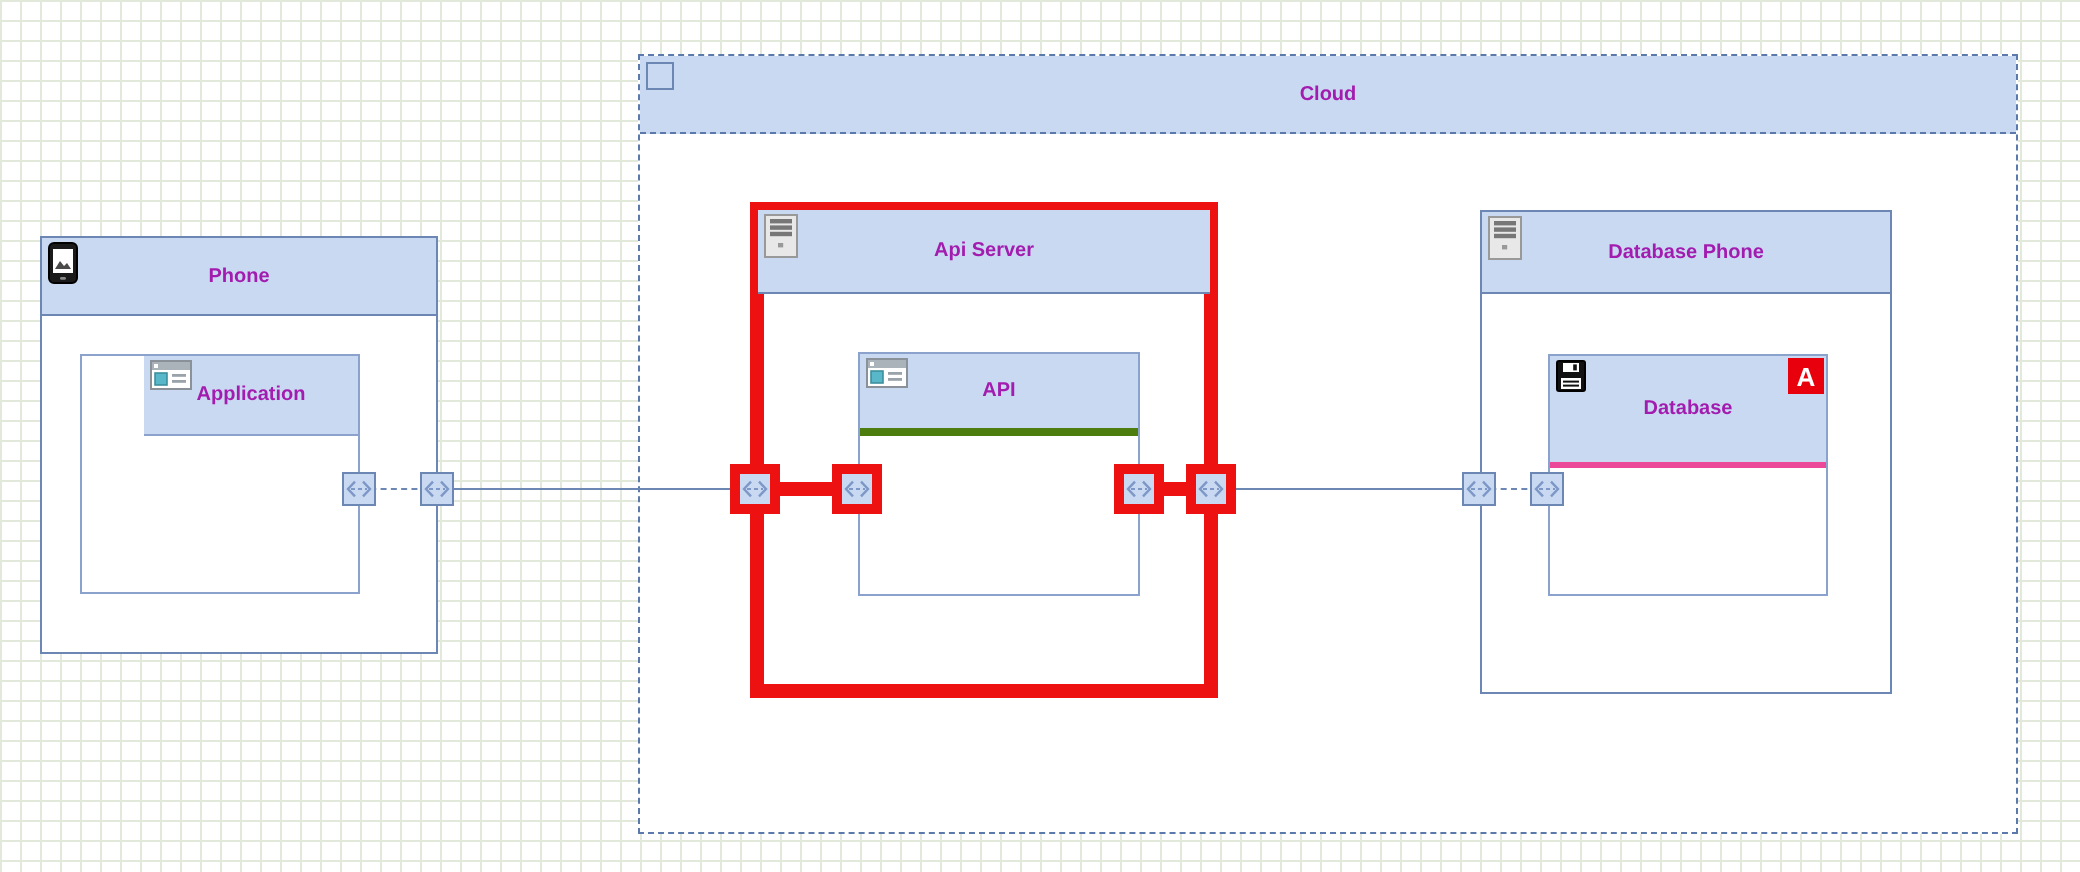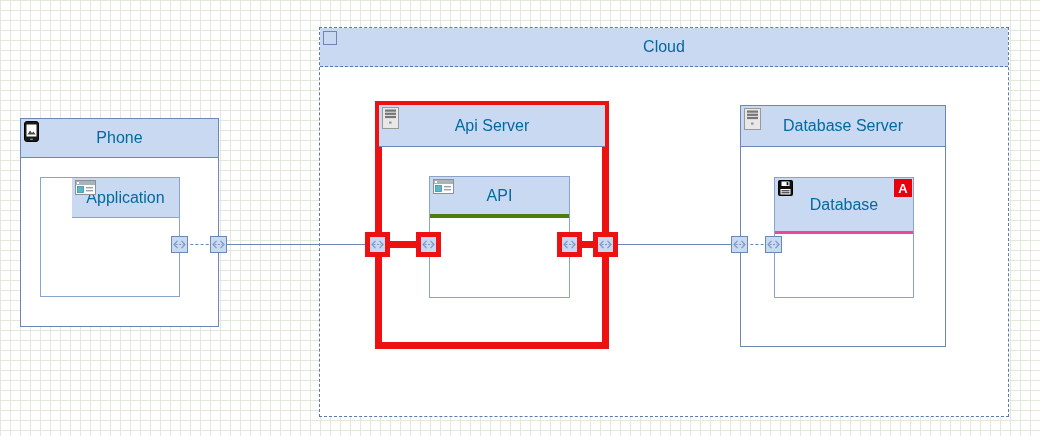--- a/index.html
+++ b/index.html
@@ -14,21 +14,21 @@
   }
   .abs{position:absolute;box-sizing:border-box;}
   
   .node{background:#ffffff;border:1px solid #6d87b5;z-index:2;}
   .node-header{
     position:relative;box-sizing:border-box;width:100%;
     background:#c9d9f2;border-bottom:1px solid #6d87b5;
     display:flex;align-items:center;justify-content:center;
   }
   .node-label{
-    font-size:16px;font-weight:normal;color:#0369a1;white-space:nowrap;
+    font-size:10px;font-weight:bold;color:#a21caf;white-space:nowrap;
   }
   .cloud{background:#ffffff;border:1px dashed #5b79ab;z-index:1;}
   .cloud .node-header{border-bottom:1px dashed #5b79ab;}
   .component{background:#ffffff;border:1px solid #8aa2cc;z-index:3;}
   .selected-node{outline:7px solid #ee1111;outline-offset:-4px;}
   .corner-icon{position:absolute;left:3px;top:2px;}
   .stereotype-box{position:absolute;left:3px;top:3px;width:14px;height:14px;
     border:1px solid #6d87b5;box-sizing:border-box;}
   
   .port{
@@ -124,21 +124,21 @@
     <div class="node-header" style="height:41px;">
       <span class="corner-icon">
         <svg width="17" height="22" viewBox="0 0 17 22">
           <rect x="0.5" y="0.5" width="16" height="21" fill="#e8e8e8" stroke="#999"></rect>
           <rect x="3" y="2.5" width="11" height="2.2" fill="#777"></rect>
           <rect x="3" y="5.7" width="11" height="2.2" fill="#777"></rect>
           <rect x="3" y="8.9" width="11" height="2.2" fill="#777"></rect>
           <rect x="7" y="14.5" width="2.6" height="2.2" fill="#999"></rect>
         </svg>
       </span>
-      <span class="node-label">Database Server</span>
+      <span class="node-label">Database Phone</span>
     </div>
   </div>
 
   <div class="abs component" style="left:774px;top:177px;width:140px;height:121px;">
     <div class="node-header" style="height:56px;border-bottom:3px solid #ec4899;">
       <span class="corner-icon">
         <svg width="15" height="16" viewBox="0 0 15 16">
           <rect x="0.5" y="0.5" width="14" height="15" rx="1" fill="#111" stroke="#000"></rect>
           <rect x="3.5" y="1.5" width="8" height="4.5" fill="#ffffff"></rect>
           <rect x="8.6" y="2.2" width="1.8" height="3" fill="#111"></rect>

